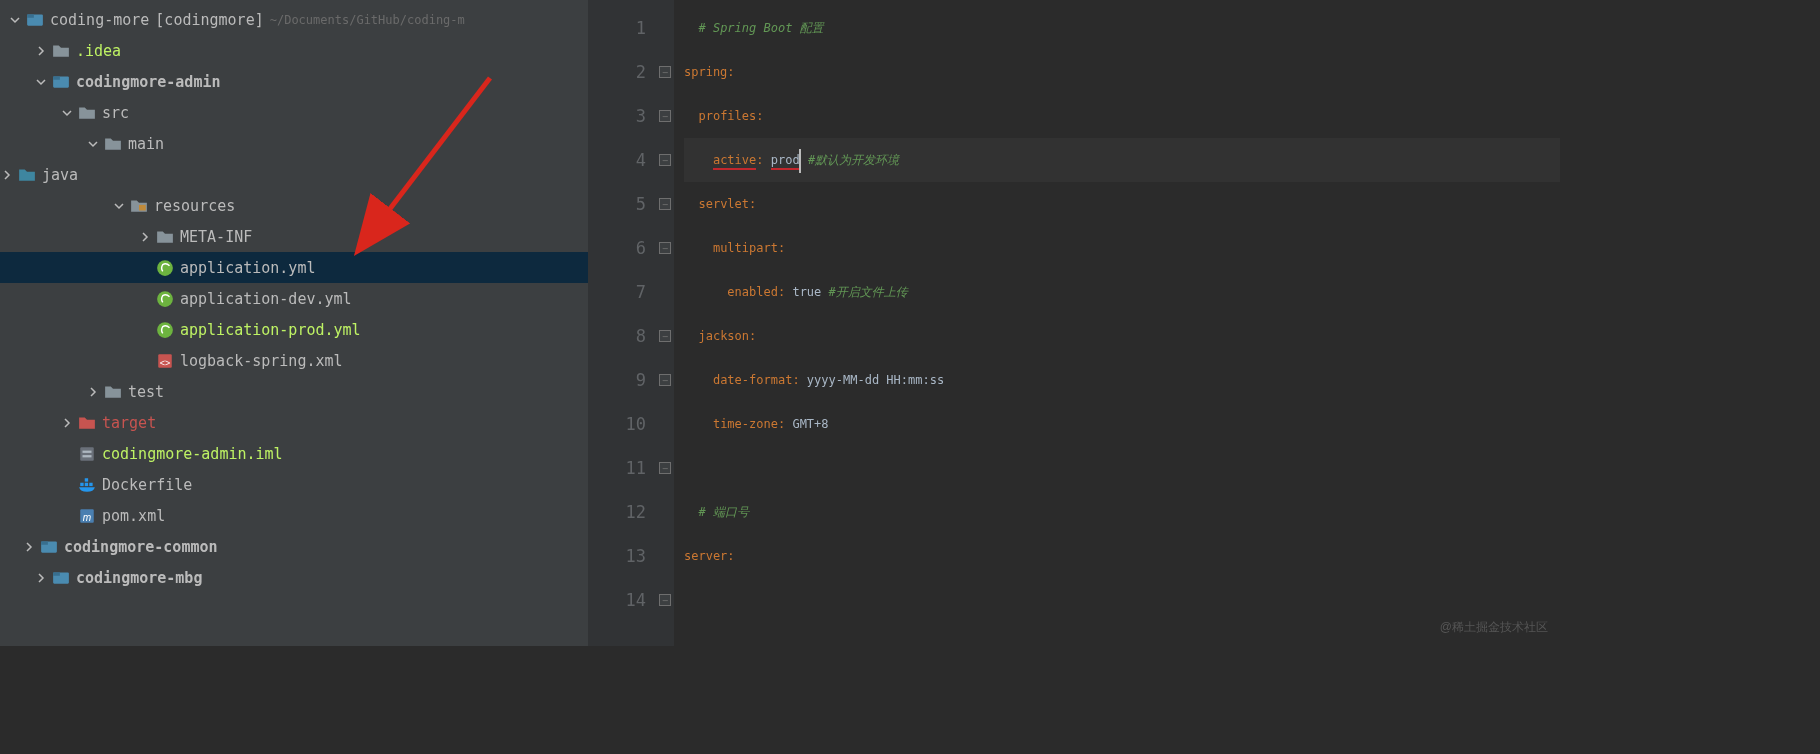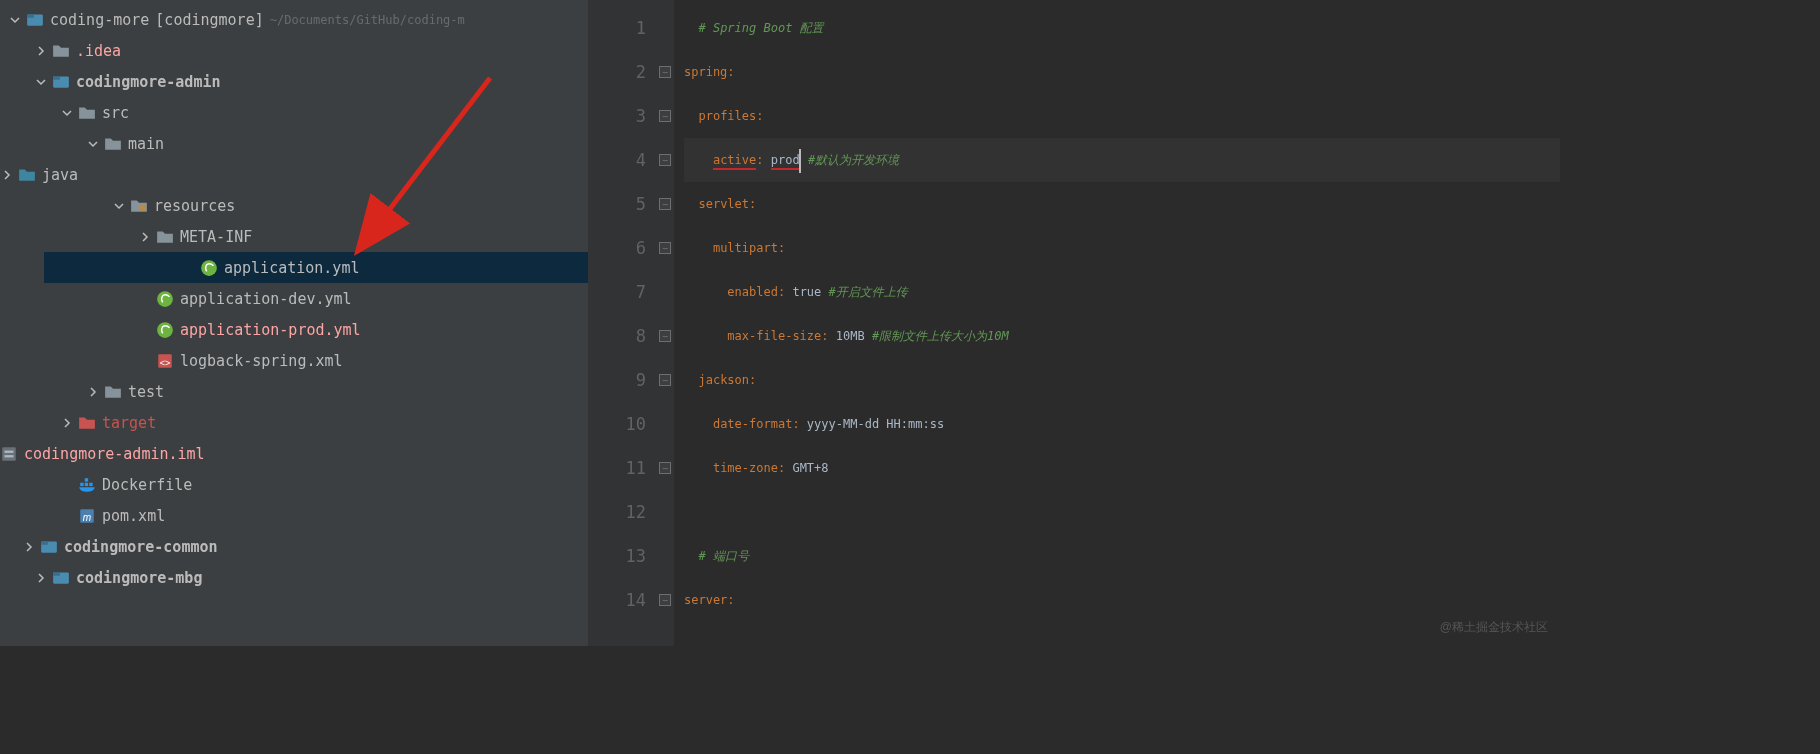--- a/index.html
+++ b/index.html
@@ -41,21 +41,21 @@
 .icon {
   width: 18px;
   height: 18px;
   display: inline-flex;
   align-items: center;
   justify-content: center;
   margin-right: 6px;
   flex-shrink: 0;
 }
 .lbl { font-size: 15px; }
-.c-olive { color: #fca5a5; }
+.c-olive { color: #bef264; }
 .c-white { color: #bbbbbb; }
 .path-hint { color: #6a6a6a; margin-left: 6px; font-size: 12px; }
 
 .editor {
   flex: 1;
   background: #2b2b2b;
   display: flex;
   position: relative;
 }
 .gutter {
@@ -253,21 +253,21 @@
           </svg>
         </span>
       <span class="icon">
           <svg viewBox="0 0 16 16">
             <path d="M1 3h5l2 2h7v8H1z" fill="#87939a"></path>
           </svg>
         </span>
       <span class="lbl c-white">META-INF</span>
     </div>
 
-    <div class="tree-row selected" style="padding-left:156px;margin-left:44px;">
+    <div class="tree-row selected" style="padding-left:156px;">
       <span class="icon">
           <svg viewBox="0 0 16 16">
             <circle cx="8" cy="8" r="7" fill="#6db33f"></circle>
             <path d="M6 11 Q4 8 6 5 Q9 3 12 6" fill="none" stroke="#fff" stroke-width="1.3"></path>
           </svg>
         </span>
       <span class="lbl c-white">application.yml</span>
     </div>
 
     <div class="tree-row" style="padding-left:156px;">
@@ -321,21 +321,21 @@
           </svg>
         </span>
       <span class="icon">
           <svg viewBox="0 0 16 16">
             <path d="M1 3h5l2 2h7v8H1z" fill="#c75450"></path>
           </svg>
         </span>
       <span class="lbl" style="color:#c75450">target</span>
     </div>
 
-    <div class="tree-row" style="">
+    <div class="tree-row" style="padding-left:78px;">
       <span class="icon">
           <svg viewBox="0 0 16 16">
             <rect x="2" y="2" width="12" height="12" rx="1" fill="#6a7079"></rect>
             <rect x="4" y="5" width="8" height="2" fill="#aeb7c0"></rect>
             <rect x="4" y="9" width="8" height="2" fill="#aeb7c0"></rect>
           </svg>
         </span>
       <span class="lbl c-olive">codingmore-admin.iml</span>
     </div>
 
@@ -455,21 +455,20 @@
       </div>
   </div>
   <div class="code">
     <div class="code-row">  <span class="tok-comment"># Spring Boot 配置</span></div>
     <div class="code-row"><span class="tok-key">spring</span><span class="tok-colon">:</span></div>
     <div class="code-row">  <span class="tok-key">profiles</span><span class="tok-colon">:</span></div>
     <div class="code-row curr">    <span class="tok-key underline-red">active</span><span class="tok-colon">:</span> <span class="tok-val underline-red">prod</span><span class="caret"></span> <span class="tok-comment">#默认为开发环境</span></div>
     <div class="code-row">  <span class="tok-key">servlet</span><span class="tok-colon">:</span></div>
     <div class="code-row">    <span class="tok-key">multipart</span><span class="tok-colon">:</span></div>
     <div class="code-row">      <span class="tok-key">enabled</span><span class="tok-colon">:</span> <span class="tok-val">true</span> <span class="tok-comment">#开启文件上传</span></div>
-    <div class="code-row">      <span class="tok-key">max-file-size</span><span class="tok-colon">:</span> <span class="tok-val">10MB</span> <span class="tok-comment">#限制文件上传大小为10M</span></div>
     <div class="code-row">  <span class="tok-key">jackson</span><span class="tok-colon">:</span></div>
     <div class="code-row">    <span class="tok-key">date-format</span><span class="tok-colon">:</span> <span class="tok-val">yyyy-MM-dd HH:mm:ss</span></div>
     <div class="code-row">    <span class="tok-key">time-zone</span><span class="tok-colon">:</span> <span class="tok-val">GMT+8</span></div>
     <div class="code-row"></div>
     <div class="code-row">  <span class="tok-comment"># 端口号</span></div>
     <div class="code-row"><span class="tok-key">server</span><span class="tok-colon">:</span></div>
   </div>
   <div class="watermark">@稀土掘金技术社区</div>
 </div>
 

